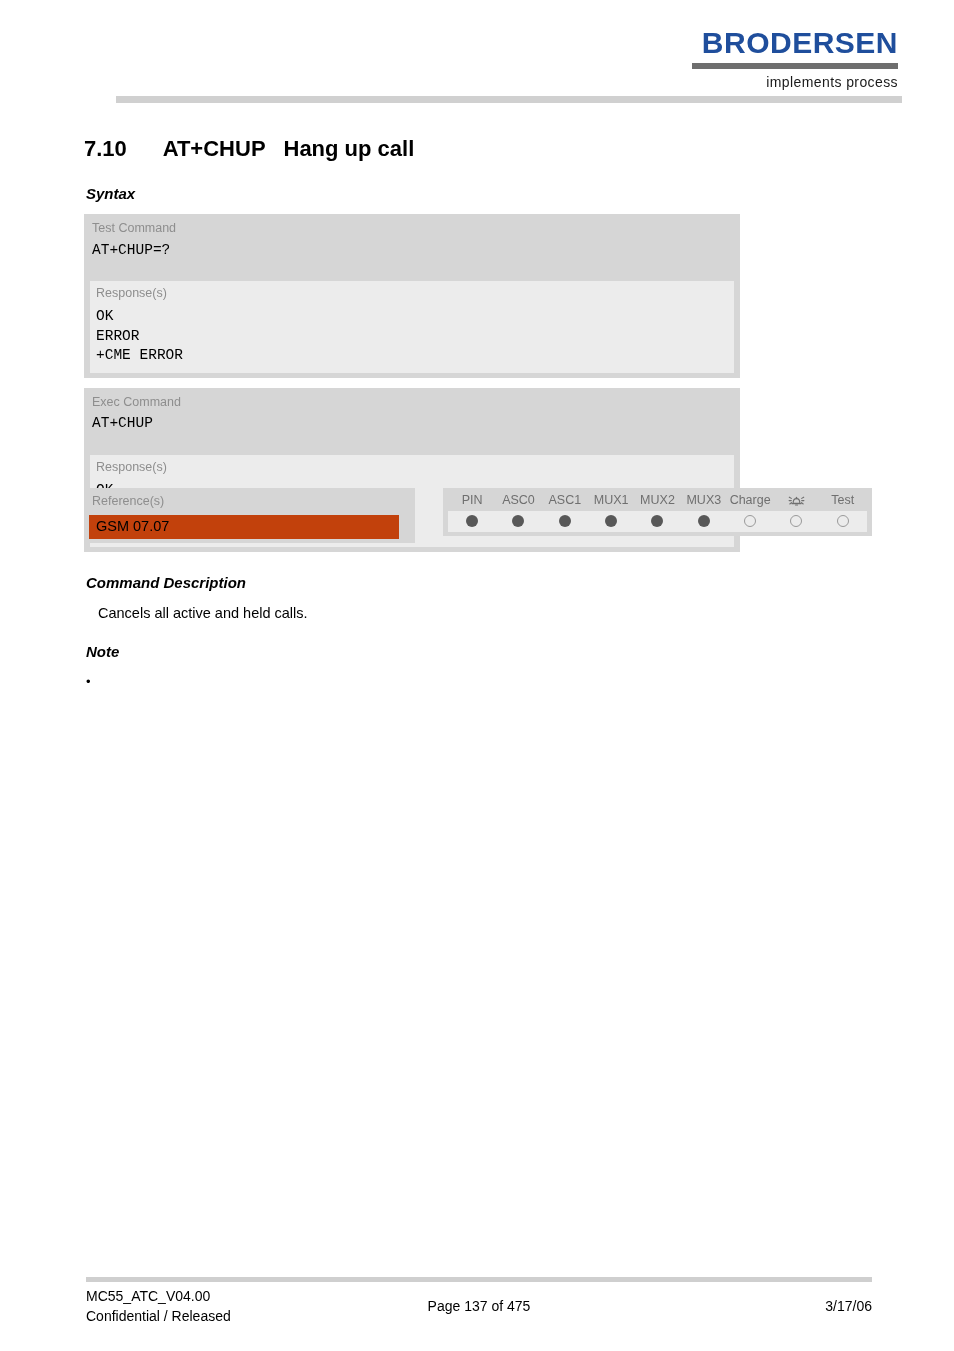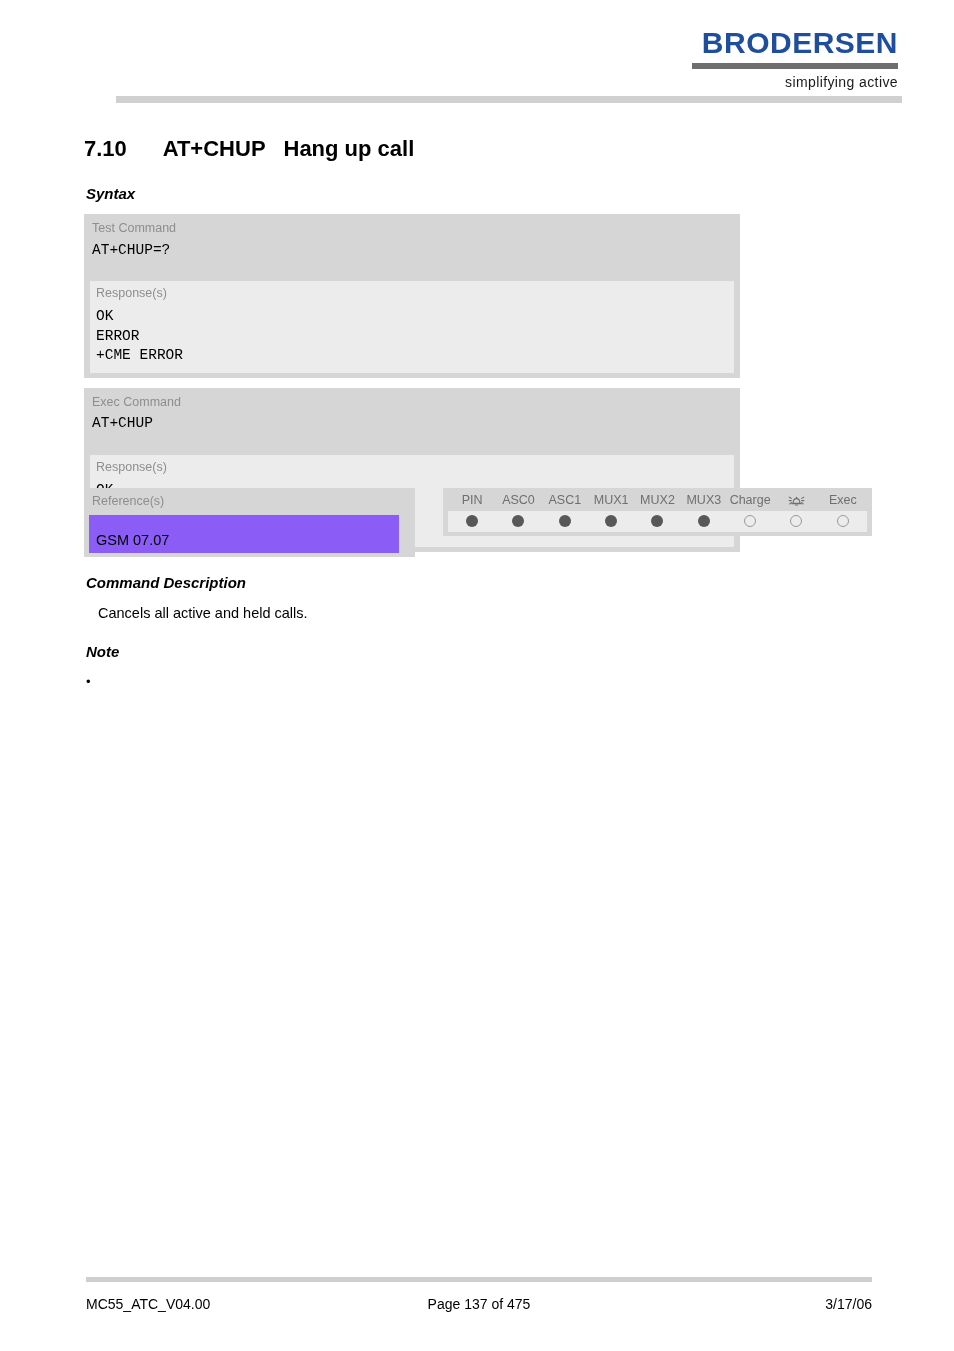--- a/index.html
+++ b/index.html
@@ -143,23 +143,23 @@
     position: absolute;
     left: 0;
     top: 0;
     width: 331px;
     background: #d6d6d6;
     padding: 5px 0 4px 0;
     box-sizing: border-box;
   }
   .reference-block .syntax-label { padding-left: 8px; }
   .reference-value-box {
-    background: #8b5cf6;
+    background: #c2410c;
     margin: 2px 16px 0 5px;
-    padding: 16px 0 4px 7px;
+    padding: 2px 0 4px 7px;
   }
   .reference-value {
     font-size: 14.5px;
     color: #000;
     line-height: 1.3;
   }
 
   .indicator-block {
     position: absolute;
     left: 359px;
@@ -244,34 +244,33 @@
     top: 1286px;
     width: 786px;
     font-size: 14px;
     color: #000;
   }
   .footer-row {
     display: flex;
     justify-content: space-between;
     align-items: center;
     line-height: 1.45;
-    margin-top: 8px;
   }
   .footer-left { text-align: left; width: 33%; }
   .footer-center { text-align: center; width: 34%; }
   .footer-right { text-align: right; width: 33%; }
 </style>
 </head>
 <body>
 
 <div class="page-header">
   <div class="logo-block">
     <div class="logo-wordmark">BRODERSEN</div>
     <div class="logo-rule"></div>
-    <div class="logo-tagline">simplifying active</div>
+    <div class="logo-tagline">implements process</div>
   </div>
   <div class="header-rule"></div>
 </div>
 
 <div class="section-heading">7.10      AT+CHUP   Hang up call</div>
 <div class="sub-heading" id="syntax-heading">Syntax</div>
 
 <div class="syntax-area">
 
   <div class="syntax-block">
@@ -325,21 +324,21 @@
             <line x1="7.5" y1="12.0" x2="9.5" y2="12.0"></line>
             <line x1="1.3" y1="4.2" x2="3.3" y2="5.4"></line>
             <line x1="1.1" y1="7.6" x2="3.3" y2="7.6"></line>
             <line x1="1.8" y1="11.0" x2="3.5" y2="9.6"></line>
             <line x1="15.7" y1="4.2" x2="13.7" y2="5.4"></line>
             <line x1="15.9" y1="7.6" x2="13.7" y2="7.6"></line>
             <line x1="15.2" y1="11.0" x2="13.5" y2="9.6"></line>
           </g>
         </svg>
       </div>
-      <div>Exec</div>
+      <div>Test</div>
     </div>
     <div class="indicator-dots">
       <div>
           <span class="dot filled"></span>
         </div>
       <div>
           <span class="dot filled"></span>
         </div>
       <div>
           <span class="dot filled"></span>
@@ -375,17 +374,18 @@
   <div class="note-item">
     <span class="note-bullet">•</span>
   </div>
 </div>
 
 <div class="footer-rule"></div>
 <div class="footer">
   <div class="footer-row">
     <div class="footer-left">
       <div>MC55_ATC_V04.00</div>
+      <div>Confidential / Released</div>
     </div>
     <div class="footer-center">Page 137 of 475</div>
     <div class="footer-right">3/17/06</div>
   </div>
 </div>
 
 </body></html>

